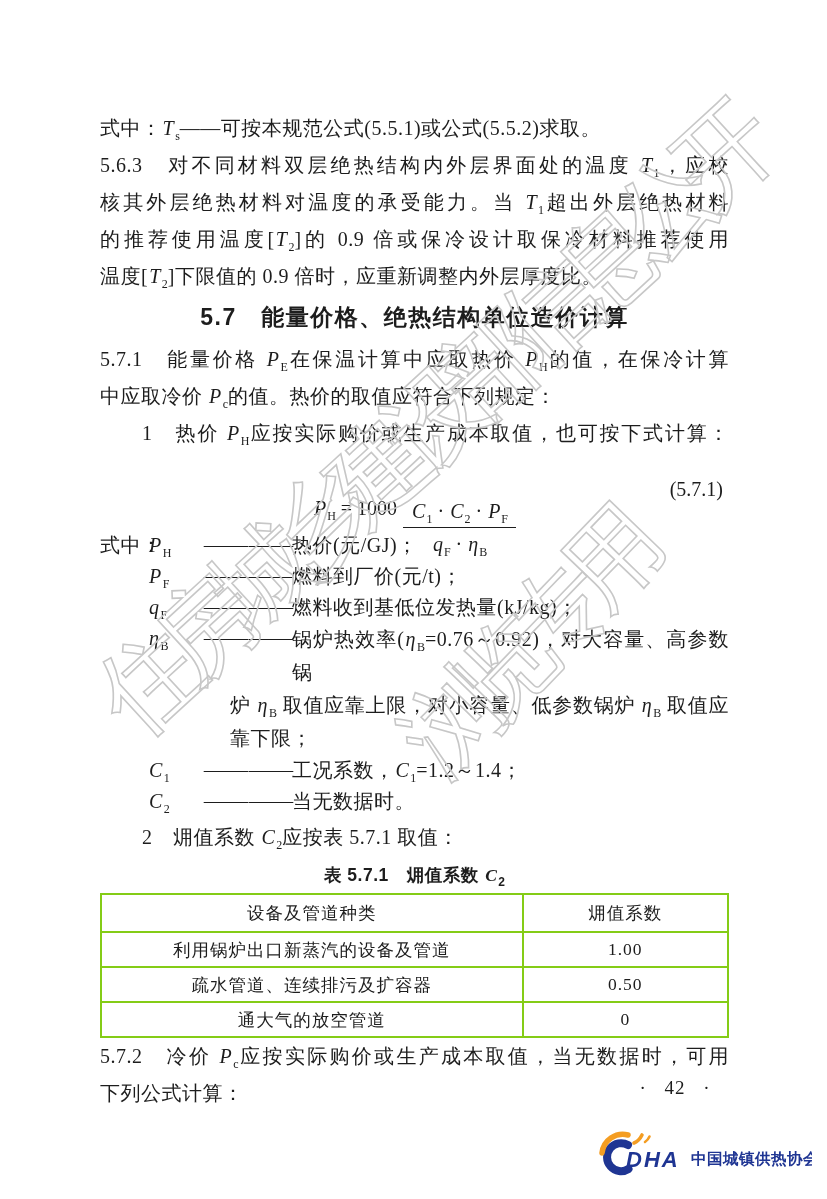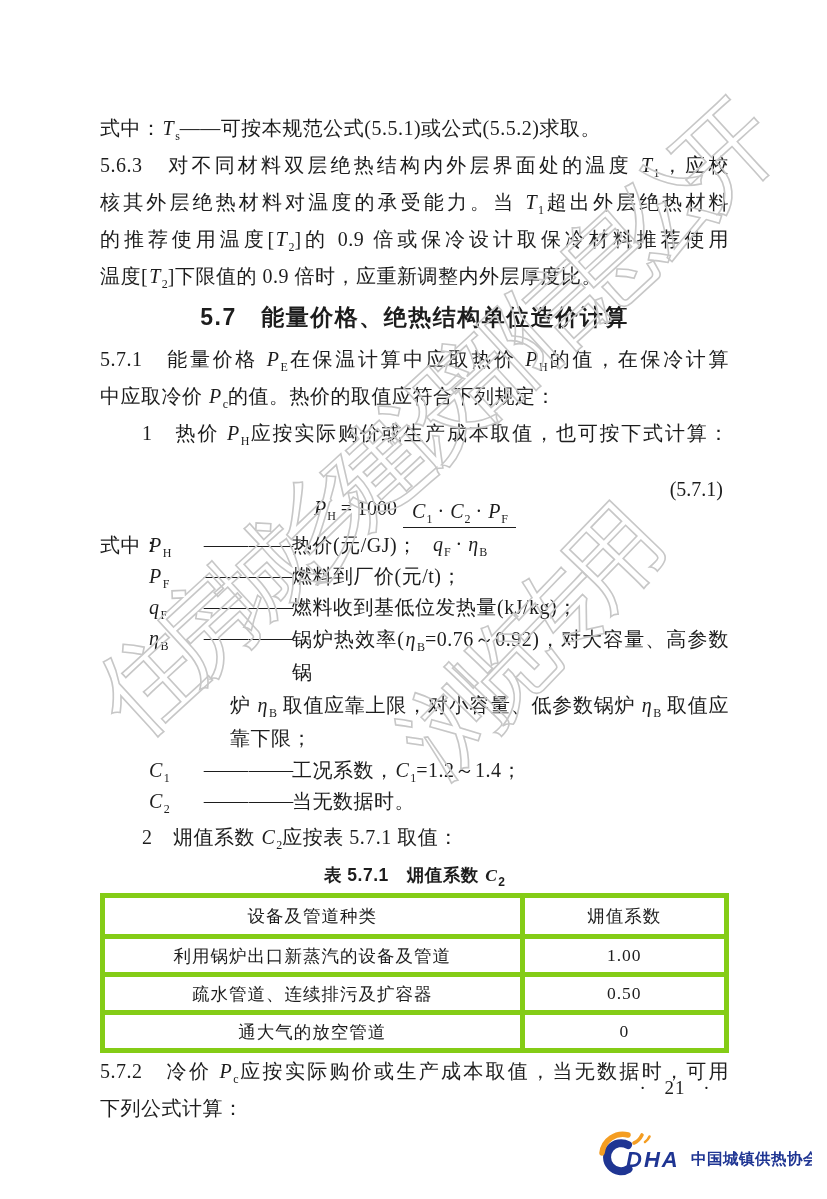--- a/index.html
+++ b/index.html
@@ -60,21 +60,21 @@
   .item2 { margin-top:2px; font-size:20px; line-height:36px; letter-spacing:0.5px; text-indent:42px; }
 
   
   .tbl-title {
     text-align:center; font-family:"Liberation Sans","DejaVu Sans",sans-serif;
     font-weight:bold; font-size:17.5px; line-height:24px; margin:8px 0 6px 0; letter-spacing:0.5px;
   }
   .tbl-title i.var { font-family:"Liberation Serif","DejaVu Serif",serif; font-weight:bold; }
   table.tbl { border-collapse:collapse; width:629px; border:2px solid #2a2a2a; }
   table.tbl th, table.tbl td {
-    border:5px solid #84cc16; text-align:center; vertical-align:middle;
+    border:2px solid #84cc16; text-align:center; vertical-align:middle;
     font-size:17.5px; font-weight:normal; letter-spacing:1px; padding:0;
   }
   table.tbl th { height:36px; }
   table.tbl td { height:33px; }
   .col-kind { width:423px; } .col-val { width:206px; }
 
   .p572 { margin-top:0; }
 
   .pageno { position:absolute; left:610px; top:1077px; width:130px; text-align:center;
             font-size:19px; letter-spacing:1px; word-spacing:12px; z-index:2; }
@@ -158,21 +158,21 @@
           <td>0</td>
         </tr>
       </tbody>
     </table>
 
     <p class="line just p572"><b>5.7.2</b>　冷价 <i class="var">P</i><sub>c</sub>应按实际购价或生产成本取值，当无数据时，可用</p>
     <p class="line">下列公式计算：</p>
 
   </div>
 
-  <div class="pageno">· 21 ·</div>
+  <div class="pageno">· 42 ·</div>
 
   <div class="logo">
     <svg width="218" height="48" viewBox="0 0 218 48" xmlns="http://www.w3.org/2000/svg">
       <path d="M34 14 A 14 14 0 1 0 34.5 38" fill="none" stroke="#1f3593" stroke-width="8" stroke-linecap="round"></path>
       <path d="M8 22 A 21 21 0 0 1 34 4" fill="none" stroke="#f49d22" stroke-width="5.5" stroke-linecap="round"></path>
       <path d="M40 12 Q 45 10 48 4" fill="none" stroke="#f49d22" stroke-width="3.6" stroke-linecap="round"></path>
       <path d="M51 11 Q 54 9 55.5 5.5" fill="none" stroke="#f49d22" stroke-width="2.6" stroke-linecap="round"></path>
       <text x="32" y="36" fill="#1f3593" font-family="Liberation Sans, DejaVu Sans, sans-serif" font-size="22" font-weight="bold" font-style="italic" letter-spacing="2">DHA</text>
       <text x="97" y="33" fill="#1f3593" font-family="Liberation Sans, DejaVu Sans, sans-serif" font-size="15.5" font-weight="bold" letter-spacing="0.5">中国城镇供热协会</text>
     </svg>

